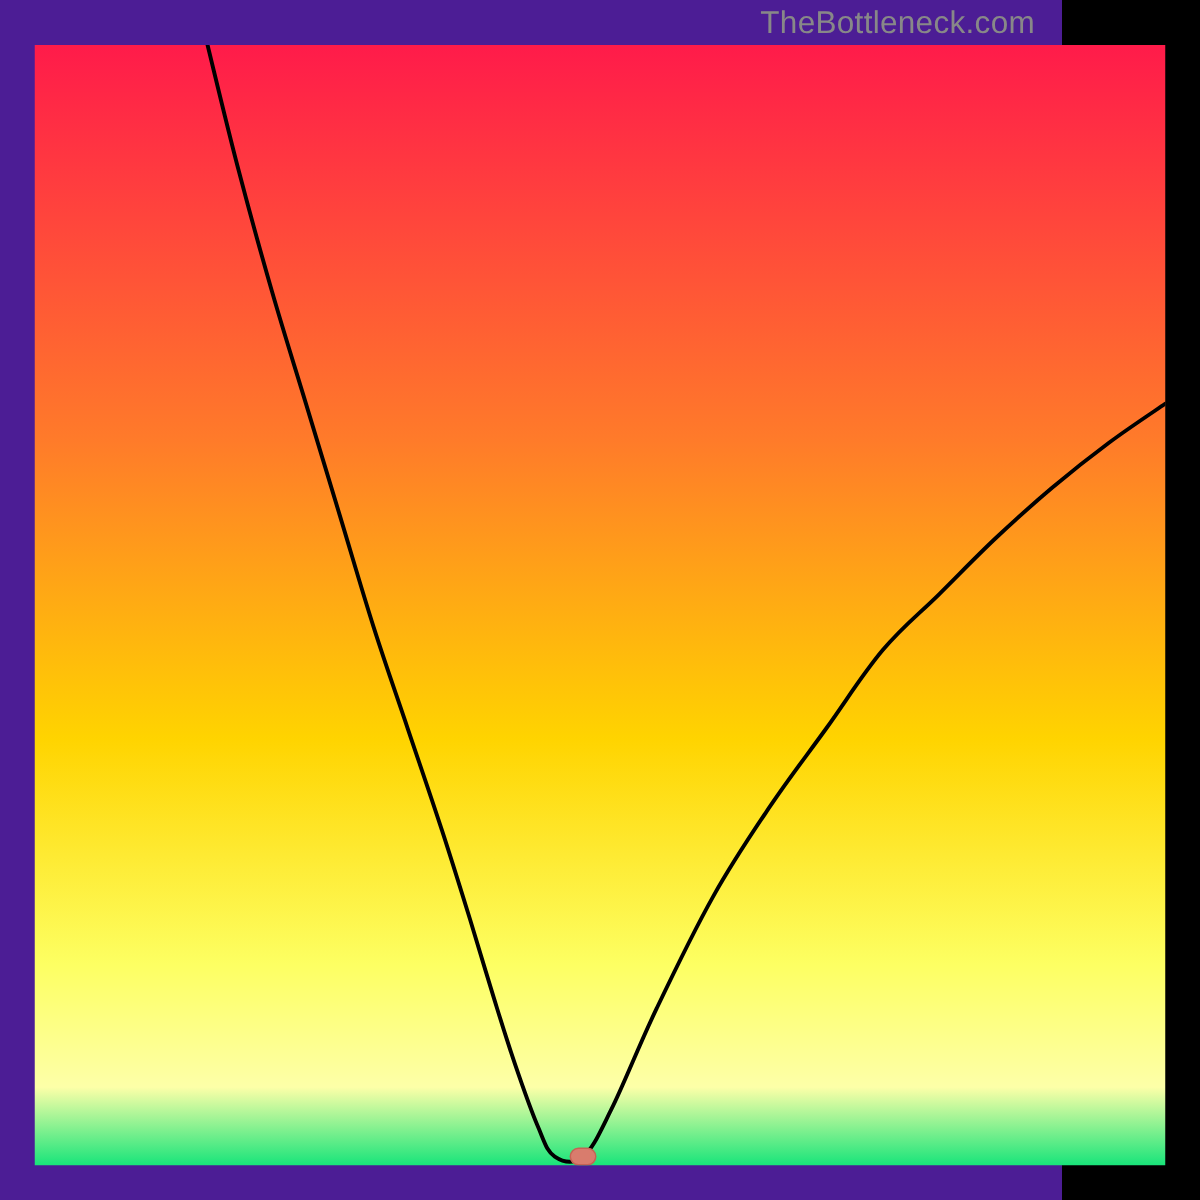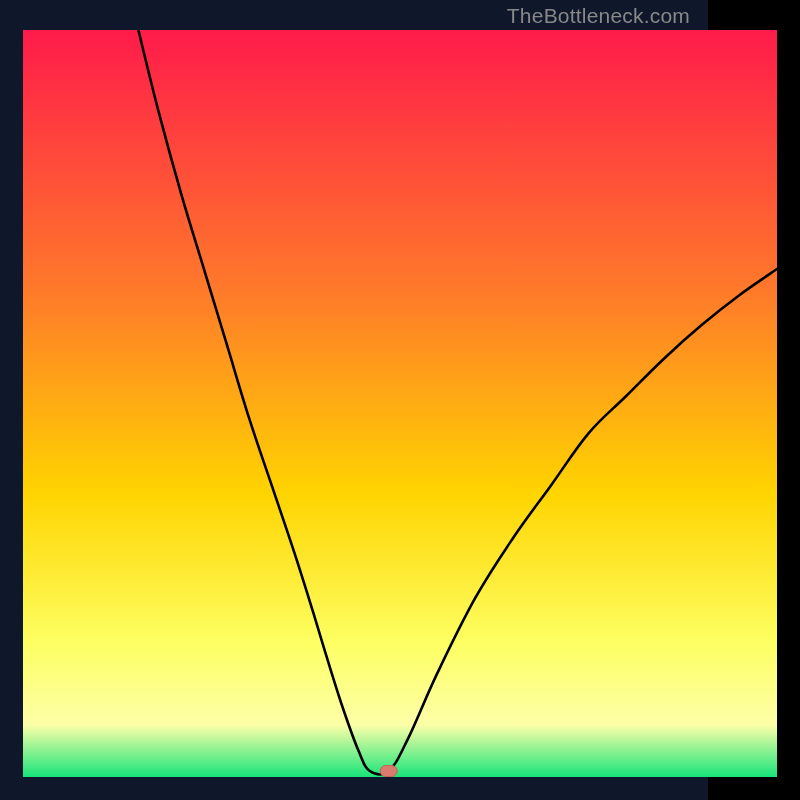--- a/index.html
+++ b/index.html
@@ -8,21 +8,21 @@
     width: 800px;
     height: 800px;
     background: #000;
     overflow: hidden;
     font-family: Arial, Helvetica, sans-serif;
   }
   .frame {
     position: relative;
     width: 708px;
     height: 800px;
-    background: #0f172a;
+    background: #4c1d95;
   }
   .watermark {
     position: absolute;
     top: 4px;
     right: 18px;
     color: #888;
     font-size: 21px;
     font-weight: 400;
     letter-spacing: 0.2px;
     user-select: none;

